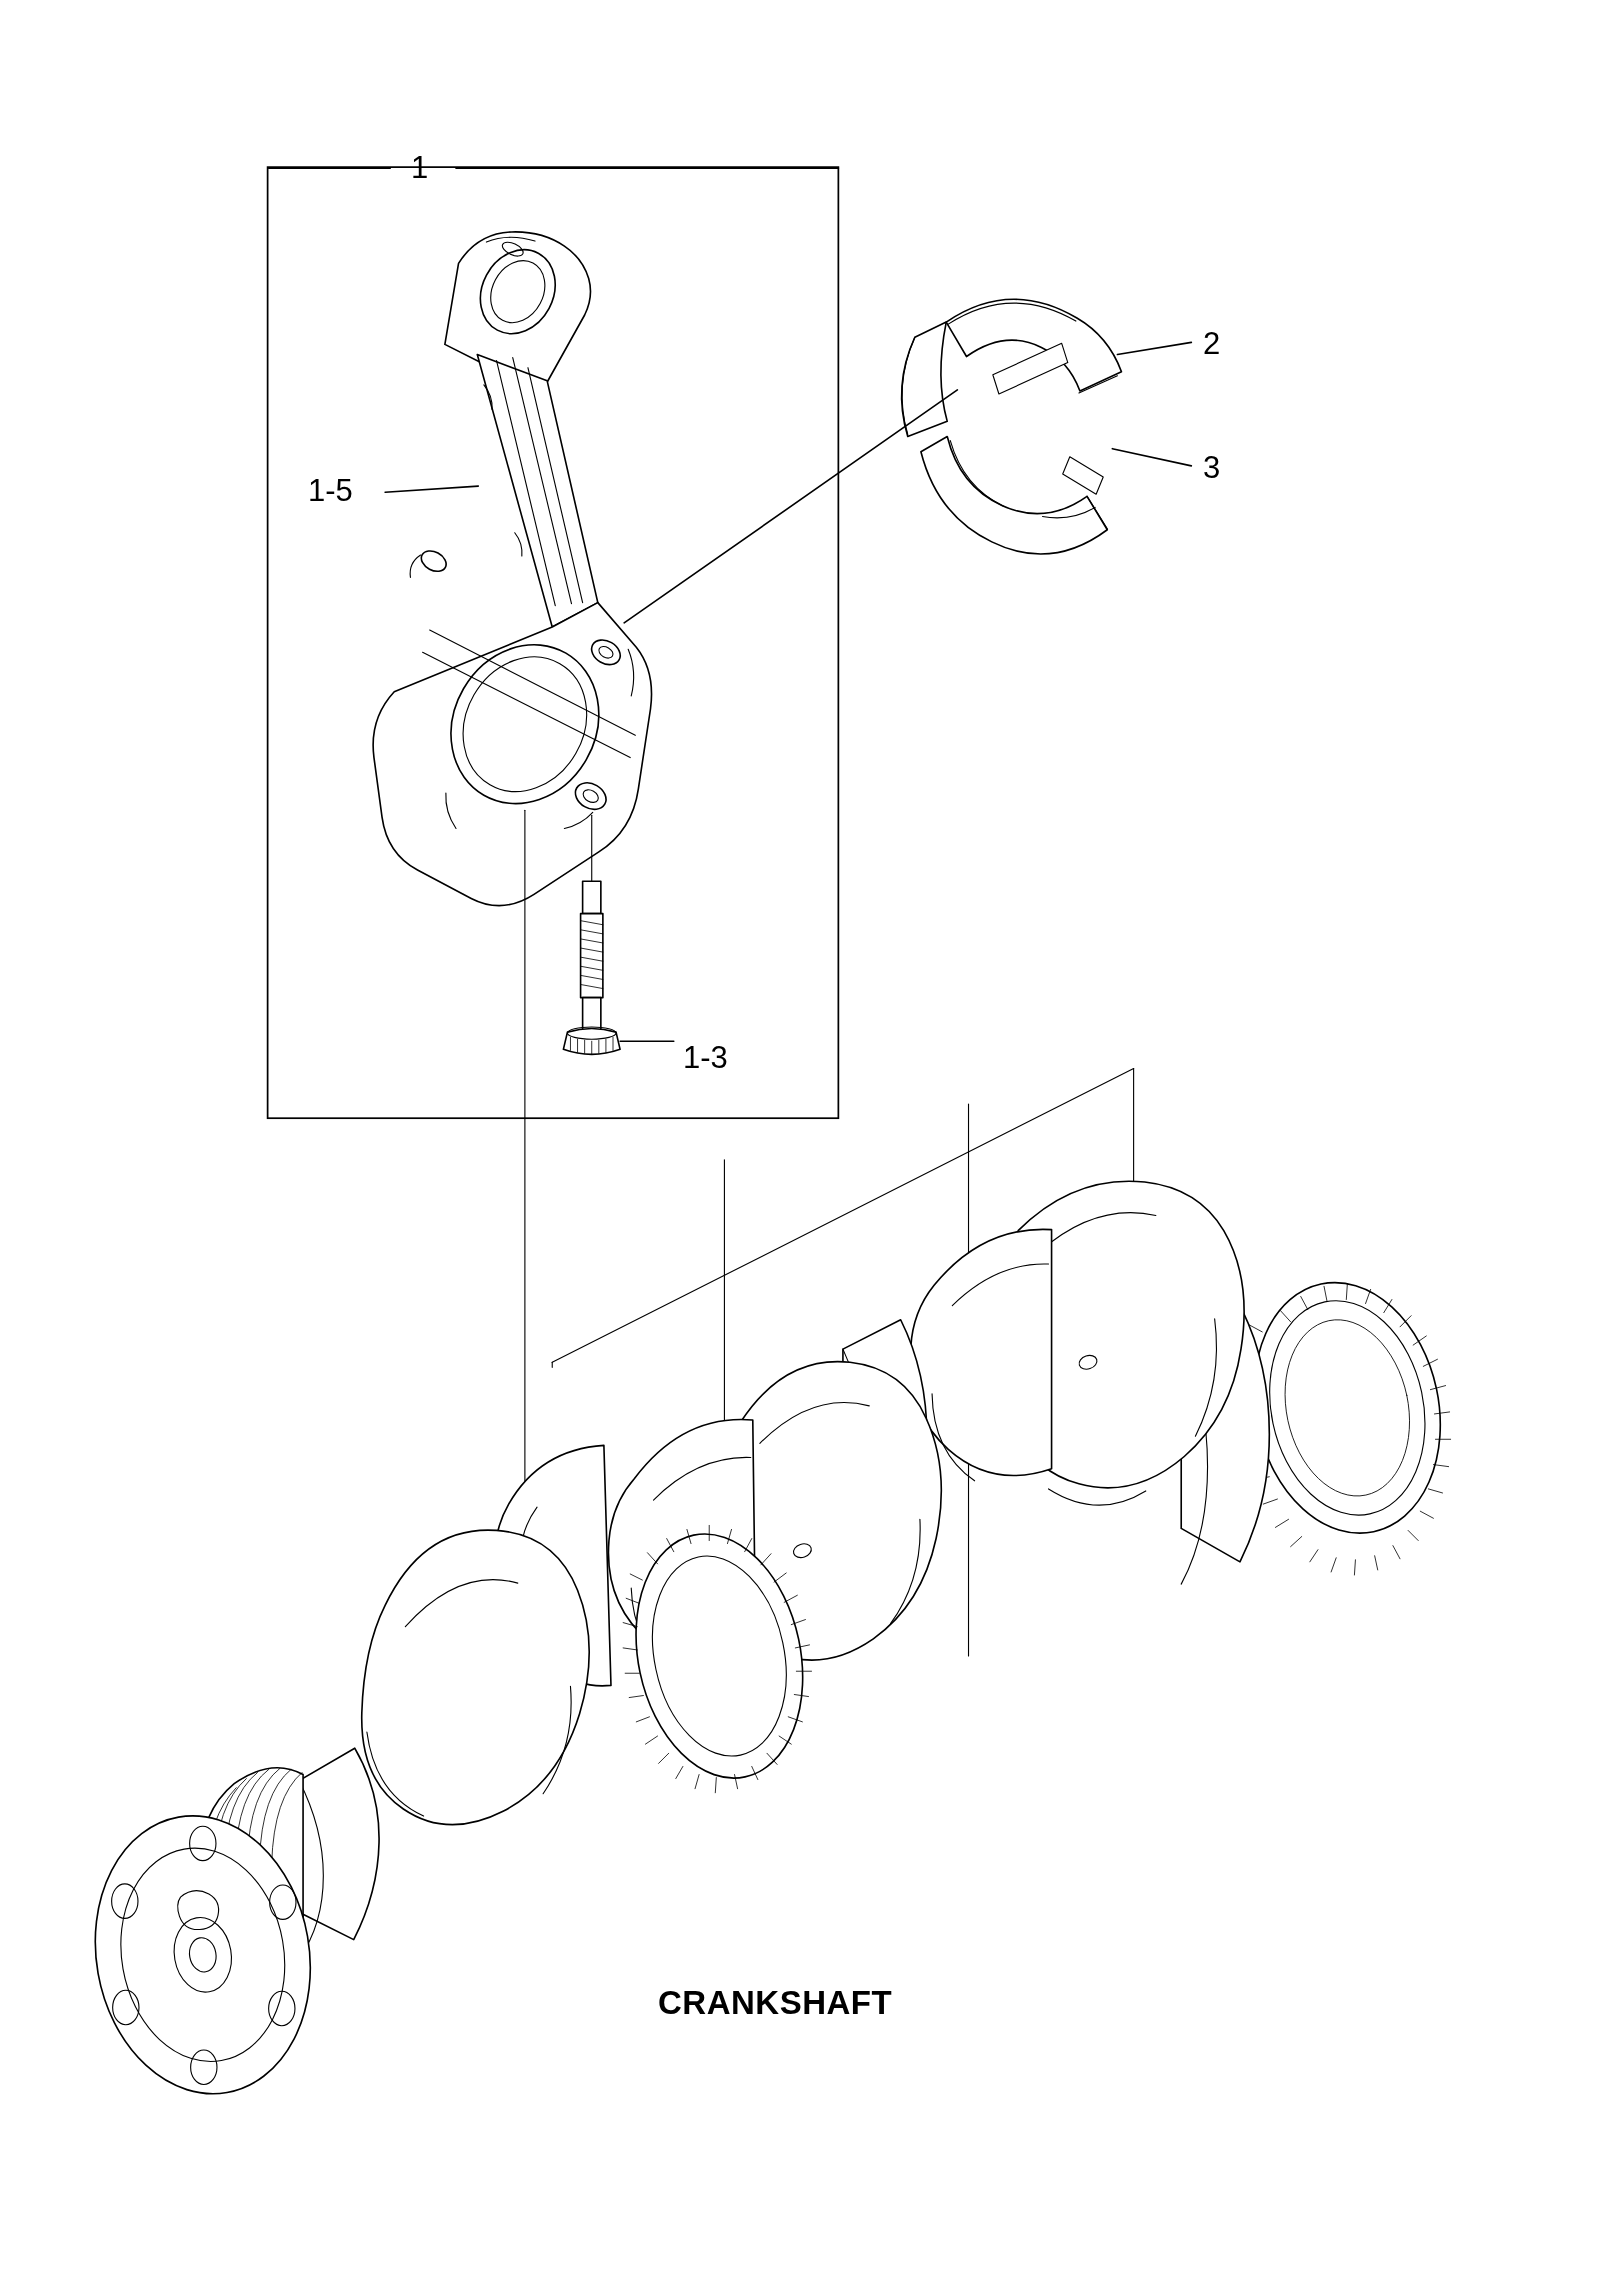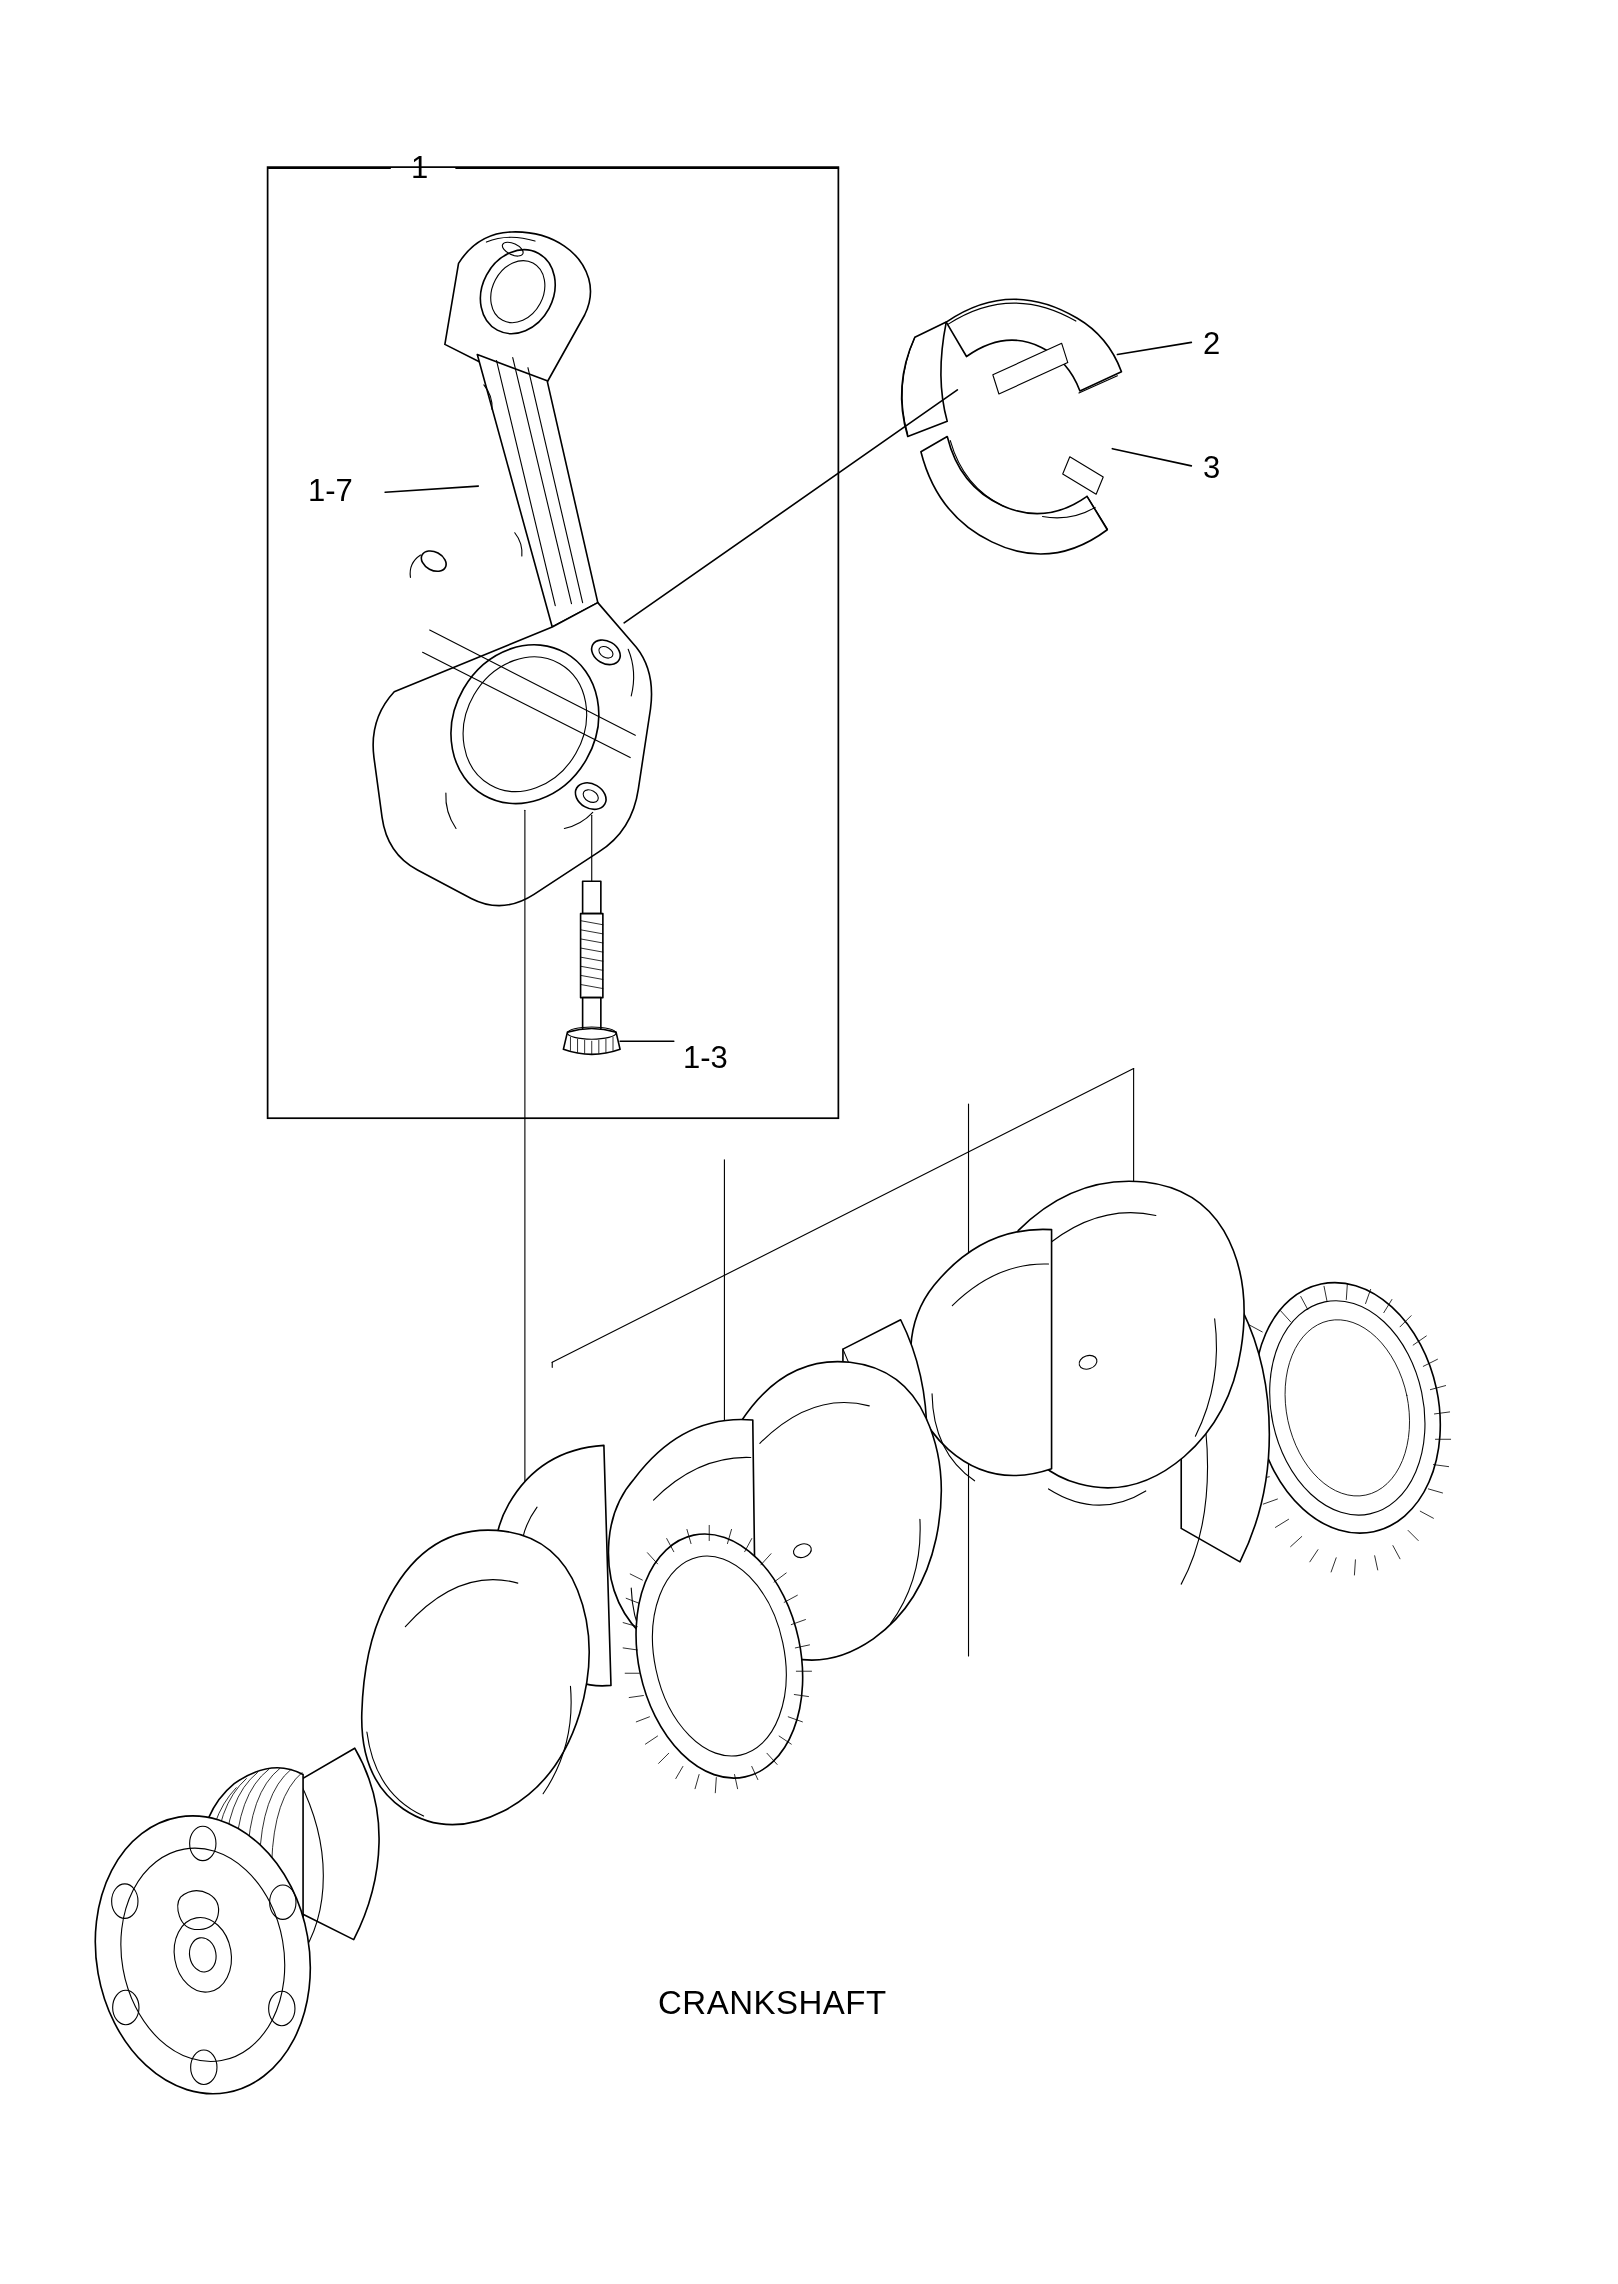--- a/index.html
+++ b/index.html
@@ -29,21 +29,21 @@
     white-space: nowrap;
     line-height: 1;
   }
   .callout-num {
     font-size: 31px;
   }
   .caption {
     position: absolute;
     font-size: 33px;
     letter-spacing: 0.5px;
-    font-weight: 400;
+    font-weight: 700;
     white-space: nowrap;
   }
   svg { display: block; }
   .ln { fill: none; stroke: #000; stroke-width: 3.2; stroke-linecap: round; stroke-linejoin: round; }
   .ln-thin { fill: none; stroke: #000; stroke-width: 2.2; stroke-linecap: round; stroke-linejoin: round; }
   .ln-hair { fill: none; stroke: #000; stroke-width: 1.6; stroke-linecap: round; stroke-linejoin: round; }
   .ln-box { fill: none; stroke: #000; stroke-width: 3.4; }
   .fillw { fill: #ffffff; stroke: #000; stroke-width: 3.2; stroke-linejoin: round; }
   .fillw-thin { fill: #ffffff; stroke: #000; stroke-width: 2.2; stroke-linejoin: round; }
 </style>
@@ -255,21 +255,21 @@
         <ellipse class="ln-thin" cx="246" cy="3754" rx="26" ry="34"></ellipse>
 
         <path class="ln-thin" d="M356 3746 q26 -22 56 -6 q24 14 18 42 q-6 26 -36 28 q-30 2 -40 -26 q-8 -24 2 -38 z"></path>
       </g>
     </g>
 
   </svg>
 
   <div class="callout callout-num" style="left:411px; top:152px;">1</div>
 
-  <div class="callout callout-num" style="left:308px; top:475px;">1-7</div>
+  <div class="callout callout-num" style="left:308px; top:475px;">1-5</div>
 
   <div class="callout callout-num" style="left:683px; top:1042px;">1-3</div>
 
   <div class="callout callout-num" style="left:1203px; top:328px;">2</div>
 
   <div class="callout callout-num" style="left:1203px; top:452px;">3</div>
 
   <div class="caption" style="left:658px; top:1984px;">CRANKSHAFT</div>
 
 </div>

